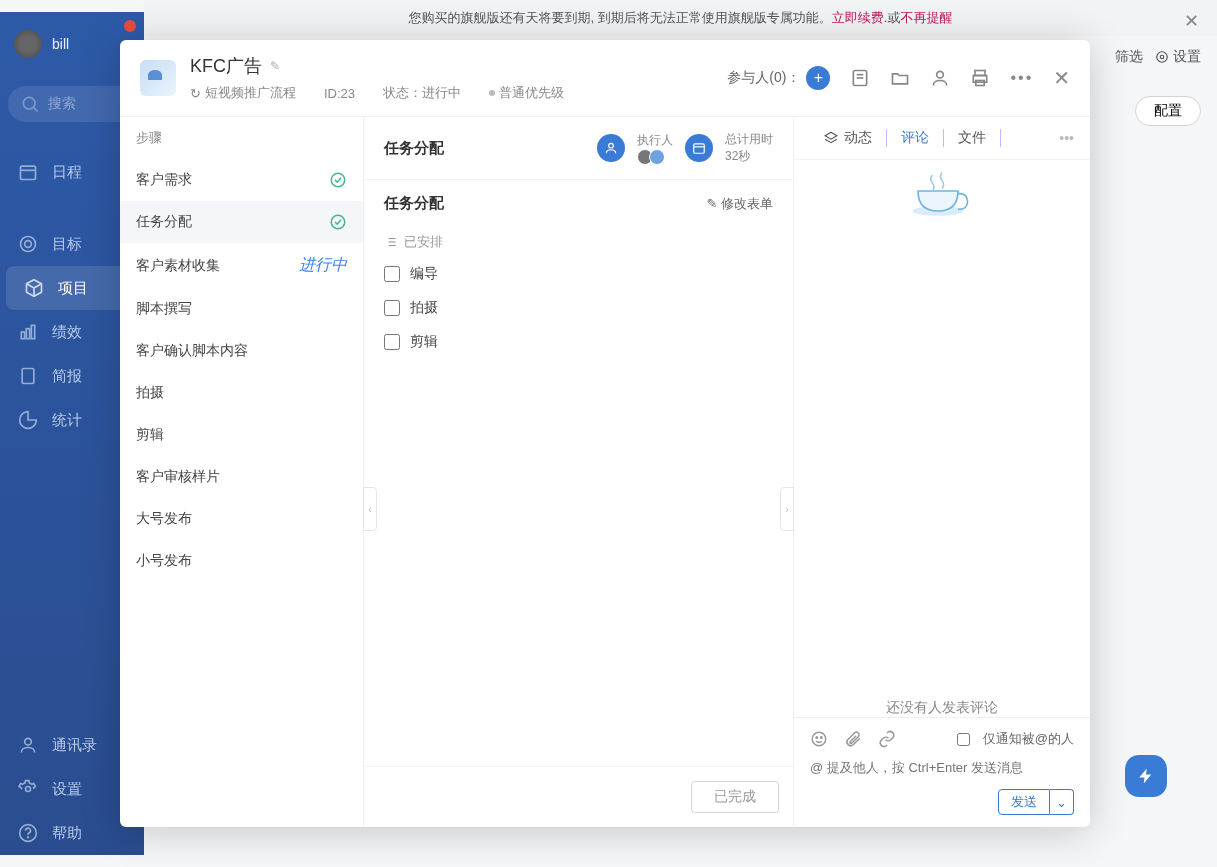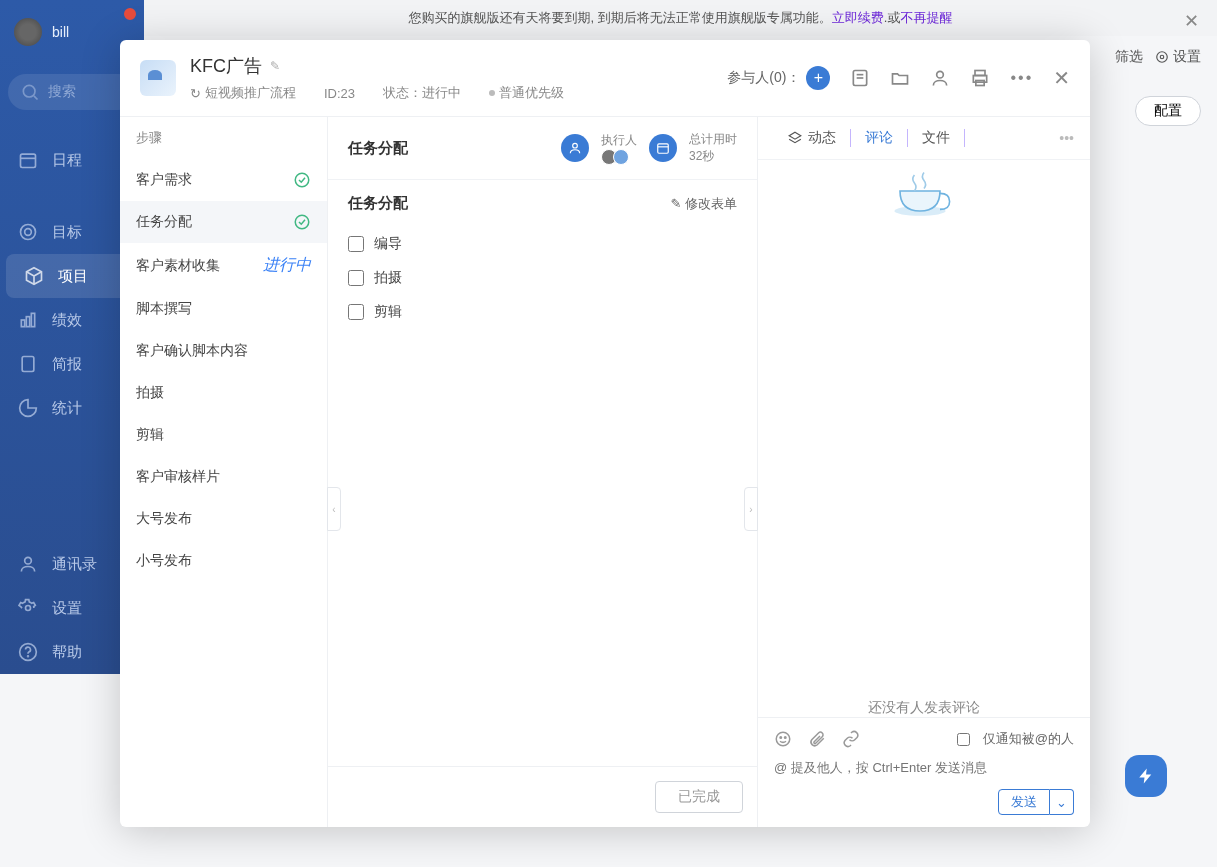--- a/index.html
+++ b/index.html
@@ -1,32 +1,32 @@
 <!DOCTYPE html>
 <html><head>
 <meta charset="utf-8">
 <style>
 * { margin:0; padding:0; box-sizing:border-box; font-family:-apple-system,BlinkMacSystemFont,"Segoe UI","PingFang SC","Microsoft YaHei",sans-serif; }
 body { width:1217px; height:867px; background:#f5f6f8; overflow:hidden; position:relative; }
 
 
-.sidebar { position:absolute; left:0; top:0; width:144px; height:674px; background:linear-gradient(180deg,#2d5aa8 0%,#2a4d8f 100%); color:#b8c9e8; }
+.sidebar { position:absolute; left:0; top:12px; width:144px; height:843px; background:linear-gradient(180deg,#2d5aa8 0%,#2a4d8f 100%); color:#b8c9e8; }
 .side-profile { display:flex; align-items:center; padding:18px 14px; gap:10px; position:relative; }
 .avatar { width:28px; height:28px; border-radius:50%; background:radial-gradient(circle,#666 40%,#444 100%); }
 .red-dot { position:absolute; top:6px; right:6px; width:16px; height:16px; background:#e74c3c; border-radius:50%; border:2px solid #2d5aa8; }
 .username { font-size:14px; color:#e6eefb; }
 .search-box { margin:10px 8px; padding:8px 12px; background:rgba(255,255,255,.1); border-radius:18px; display:flex; align-items:center; gap:8px; color:#8fa8d4; font-size:14px; }
 .nav-item { display:flex; align-items:center; gap:14px; padding:12px 18px; font-size:15px; cursor:pointer; }
 .nav-item.active { background:rgba(255,255,255,.12); border-radius:8px; margin:0 6px; color:#fff; }
 .nav-icon { width:20px; height:20px; opacity:.75; }
 .nav-bottom { position:absolute; bottom:0; left:0; right:0; }
 
 
 .banner { position:absolute; top:0; left:144px; right:0; height:36px; background:#f2f3f5; display:flex; align-items:center; justify-content:center; font-size:13px; color:#555; }
-.banner a { color:#6d28d9; text-decoration:none; cursor:pointer;font-family:Liberation Mono, monospace; }
+.banner a { color:#be185d; text-decoration:none; cursor:pointer;font-family:Liberation Mono, monospace; }
 .banner-close { position:absolute; right:18px; top:10px; color:#888; cursor:pointer; font-size:18px; }
 
 
 .page-tools { position:absolute; top:48px; right:16px; display:flex; gap:12px; align-items:center; }
 .tool-link { color:#555; font-size:14px; display:flex; align-items:center; gap:4px; cursor:pointer; }
 .btn-config { height:30px; padding:0 18px; border:1px solid #d0d4da; border-radius:15px; background:#fff; font-size:14px; cursor:pointer; }
 
 
 .fab { position:absolute; right:50px; bottom:70px; width:42px; height:42px; border-radius:14px; background:#3a7bd5; display:flex; align-items:center; justify-content:center; color:#fff; }
 
@@ -43,21 +43,21 @@
 .dot { width:6px; height:6px; border-radius:50%; background:#bbb; display:inline-block; }
 .head-spacer { flex:1; }
 .head-actions { display:flex; align-items:center; gap:20px; color:#888; }
 .participants { font-size:14px; color:#666; display:flex; align-items:center; gap:6px; }
 .add-circle { width:24px; height:24px; border-radius:50%; background:#3a7bd5; color:#fff; display:flex; align-items:center; justify-content:center; font-size:16px; cursor:pointer; }
 .hicon { cursor:pointer; }
 
 .modal-body { flex:1; display:flex; border-top:1px solid #eef0f3; margin-top:14px; overflow:hidden; }
 
 
-.steps-col { width:208px; border-right:1px solid #eef0f3; display:flex; flex-direction:column; }
+.steps-col { width:244px; border-right:1px solid #eef0f3; display:flex; flex-direction:column; }
 .steps-head { padding:12px 16px; font-size:13px; color:#888; }
 .step-row { padding:12px 16px; display:flex; align-items:center; justify-content:space-between; font-size:14px; color:#444; cursor:pointer; }
 .step-row.done .chk { color:#41b883; }
 .step-row.active { background:#f4f6f9; }
 .step-status { font-size:16px; color:#3b82f6;font-style:italic; }
 .chk svg { display:block; }
 
 
 .center-col { width:430px; border-right:1px solid #eef0f3; display:flex; flex-direction:column; position:relative; }
 .center-head { padding:14px 20px; display:flex; align-items:center; justify-content:space-between; border-bottom:1px solid #f0f2f5; }
@@ -331,20 +331,28 @@
           </span>
           <div>
             <div>总计用时</div>
             <div>32秒</div>
           </div>
         </div>
       </div>
       <div class="sec-head">
         <span class="sec-title">任务分配</span>
         <span class="modify">✎ <span>修改表单</span></span>
+      </div>
+      <div class="arranged">
+        <svg width="14" height="14" viewBox="0 0 24 24" fill="none" stroke="currentColor" stroke-width="2">
+            <line x1="8" y1="6" x2="20" y2="6"></line>
+            <line x1="8" y1="12" x2="20" y2="12"></line>
+            <line x1="8" y1="18" x2="20" y2="18"></line>
+          </svg>
+        <span>已安排</span>
       </div>
       <div id="tasks-container">
           <div class="check-row">
             <input type="checkbox" style="">
             <span>编导</span>
           </div>
           <div class="check-row">
             <input type="checkbox" style="">
             <span>拍摄</span>
           </div>

